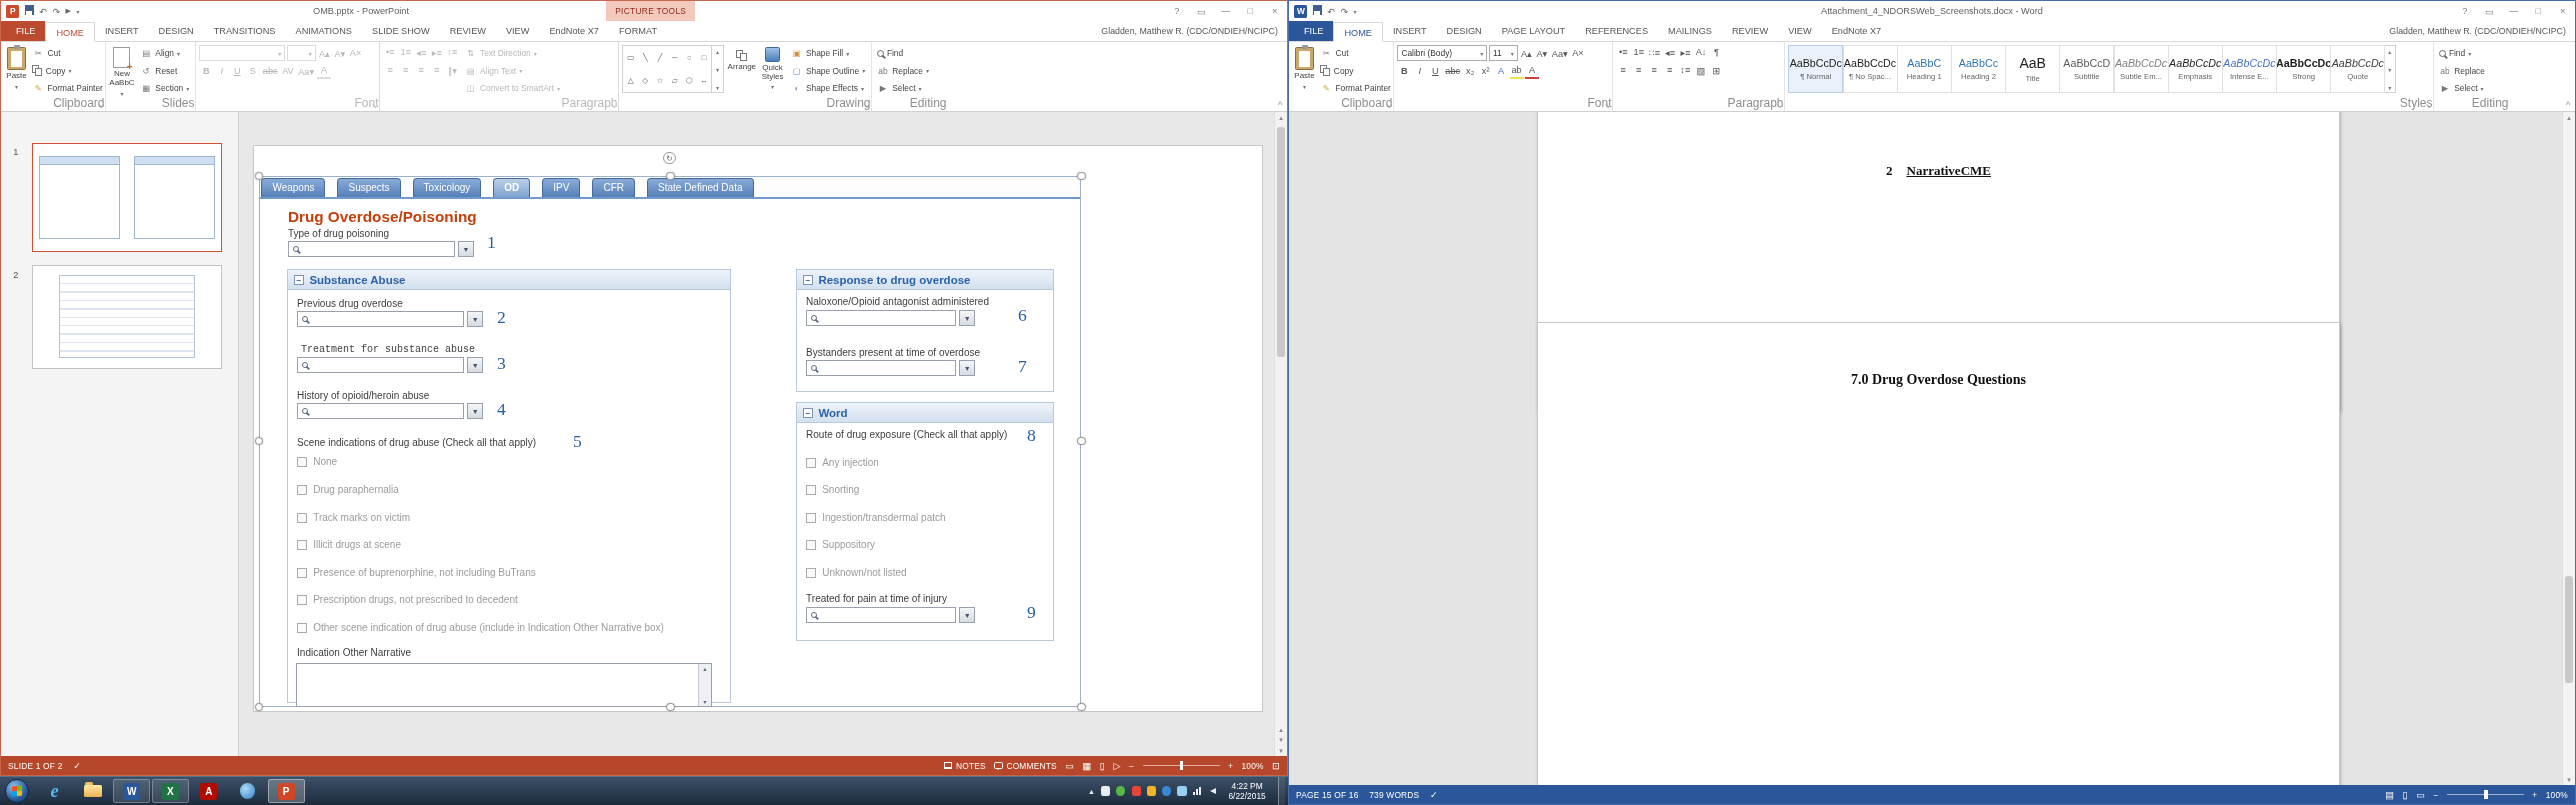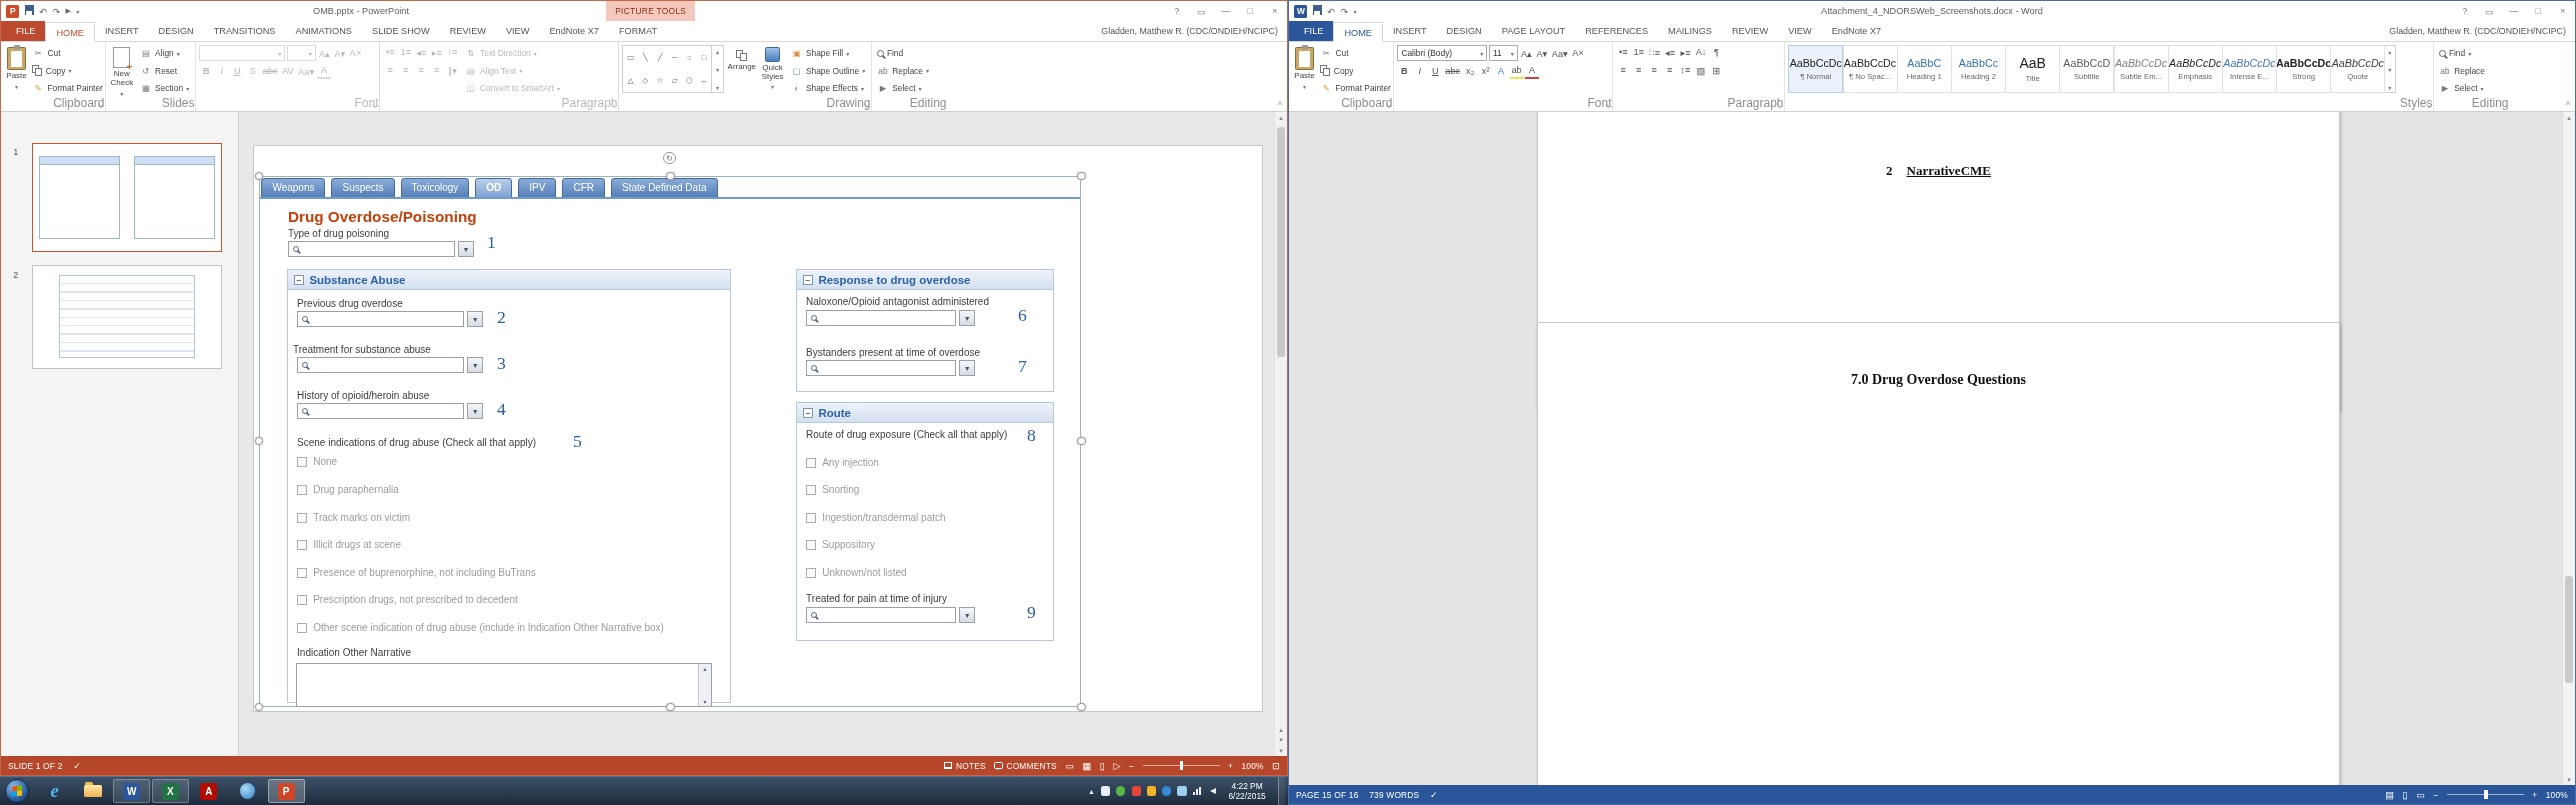--- a/index.html
+++ b/index.html
@@ -96,21 +96,21 @@
   .vthumb { width:8.4px; background:#c9c9c9; border-radius:3.1px; }
 
   
   .handle { position:absolute; width:8.4px; height:8.4px; border-radius:50%; background:#fff; border:0.8px solid #9a9a9a;
             box-shadow:0 0 1.5px rgba(0,0,0,.35); z-index:6; }
   .rotate-handle { position:absolute; width:12.3px; height:12.3px; border-radius:50%; background:#fff; border:0.8px solid #9a9a9a;
                    display:flex; align-items:center; justify-content:center; font-size:7.7px; color:#666; z-index:6; }
 
   
   .picture { position:absolute; left:4.6px; top:30px; width:822px; height:531px; background:#fff; border:0.8px solid #9ab2cc; }
-  .ftabs { position:absolute; left:0; top:0; right:0; height:22px; display:flex; align-items:flex-end; gap:6px;
+  .ftabs { position:absolute; left:0; top:0; right:0; height:22px; display:flex; align-items:flex-end; gap:12px;
            padding-left:1.5px; border-bottom:2.3px solid #6f9bcd; background:#fdfdfd; }
   .ftab { height:19px; line-height:17.6px; padding:0 10px; font-size:10px; color:#fff; border:0.8px solid #46699c; border-bottom:none;
           border-radius:3.8px 3.8px 0 0; background:linear-gradient(#89abd8,#5680b8); white-space:nowrap; }
   .ftab.active { background:linear-gradient(#b9cfe9,#7fa3d0); font-weight:bold; }
   .ftitle { position:absolute; left:28px; top:31px; font-size:15.3px; font-weight:bold; color:#c2410c; }
   .flabel { position:absolute; font-size:10px; color:#3d3d3d; white-space:nowrap; }
   .ann { position:absolute; font-family:"Liberation Serif", serif; font-size:17.6px; color:#2b5fa3; }
   .fcombo { position:absolute; display:flex; align-items:center; gap:3.1px; }
   .fc-input { width:167px; height:16px; border:0.8px solid #98a0ad; background:#fff; display:flex; align-items:center; padding-left:3.8px; }
   .fc-input.narrow { width:150px; }
@@ -249,21 +249,21 @@
               <span>Format Painter</span>
             </div>
         </div>
         <span class="rg-label">Clipboard</span>
         <span class="launcher">↘</span>
       </div>
 
       <div class="rg" style="width:90px">
         <div class="bigbtn">
           <span class="ic-page"></span>
-          <span>New Check</span>
+          <span>New AaBbC</span>
           <span class="mini-arrow">▾</span>
         </div>
         <div class="col">
           <div class="smallrow">
               <span class="i16">▤</span>
               <span>Align</span>
               <span class="mini-arrow">▾</span>
             </div>
           <div class="smallrow">
               <span class="i16">↺</span>
@@ -464,21 +464,21 @@
               </div>
               <span class="flabel" style="left:9.2px;top:28px;">Previous drug overdose</span>
               <div class="fcombo" style="left:9.2px;top:41px;">
                 <span class="fc-input">
                     <span class="fmag"></span>
                   </span>
                 <span class="fc-btn">▼</span>
               </div>
               <span class="ann" style="left:209px;top:37px;">2</span>
 
-              <span class="flabel" style="left:5px;top:74px;">Treatment for substance abuse</span>
+              <span class="flabel" style="left:13px;top:74px;font-family:Liberation Mono, monospace;">Treatment for substance abuse</span>
               <div class="fcombo" style="left:9.2px;top:87px;">
                 <span class="fc-input">
                     <span class="fmag"></span>
                   </span>
                 <span class="fc-btn">▼</span>
               </div>
               <span class="ann" style="left:209px;top:83px;">3</span>
 
               <span class="flabel" style="left:9.2px;top:120px;">History of opioid/heroin abuse</span>
               <div class="fcombo" style="left:9.2px;top:133px;">
@@ -549,21 +549,21 @@
                     <span class="fmag"></span>
                   </span>
                 <span class="fc-btn">▼</span>
               </div>
               <span class="ann" style="left:221px;top:86px;">7</span>
             </div>
 
             <div class="sect" style="left:536px;top:225px;width:258px;height:239px;">
               <div class="sect-h">
                 <span class="collapse-box">−</span>
-                <span>Route</span>
+                <span>Word</span>
               </div>
               <span class="flabel" style="left:9.2px;top:26px;">Route of drug exposure (Check all that apply)</span>
               <span class="ann" style="left:230px;top:21.5px;">8</span>
               <div class="chk" style="top:54px;">
                   <span class="cbox"></span>
                   <span>Any injection</span>
                 </div>
               <div class="chk" style="top:81px;">
                   <span class="cbox"></span>
                   <span>Snorting</span>

